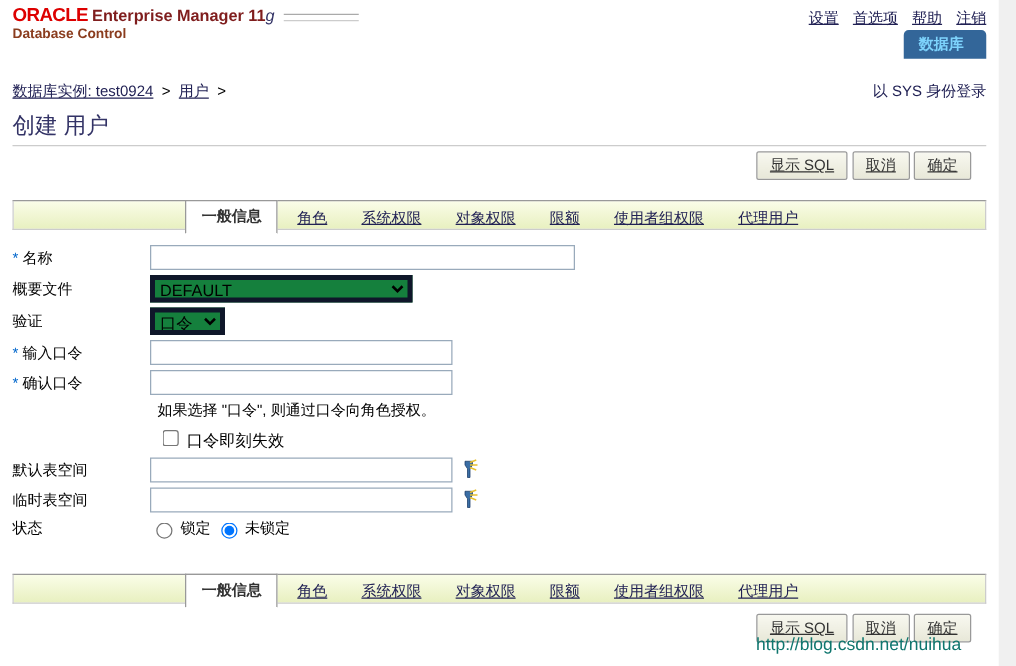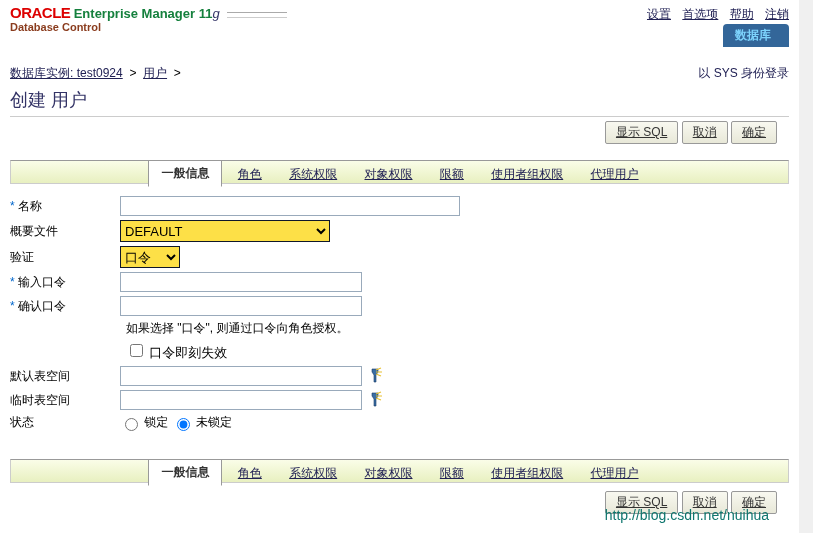--- a/index.html
+++ b/index.html
@@ -1,20 +1,20 @@
 <!DOCTYPE html>
 <html><head>
 <meta charset="utf-8">
 <style>
   * { box-sizing: border-box; }
   body { margin: 0; font-family: Arial, "Microsoft YaHei", sans-serif; font-size: 12px; background: #fff; color: #000; }
   .page { width: 813px; height: 533px; position: relative; border-right: 14px solid #f0f0f0; overflow: hidden; }
   .header { padding: 4px 10px 0 10px; position: relative; }
   .oracle-logo { color: #d00; font-weight: bold; font-size: 15px; letter-spacing: -0.5px; }
-  .em-title { color: #15803d; font-weight: bold; font-size: 13px; }
+  .em-title { color: #7f1d1d; font-weight: bold; font-size: 13px; }
   .em-g { color: #336; font-style: italic; font-size: 13px; }
   .dbcontrol { color: #8a3c1e; font-weight: bold; font-size: 11px; }
   .header-rule { display: inline-block; vertical-align: middle; height: 6px; width: 60px; border-top: 1px solid #aaa; border-bottom: 1px solid #ccc; margin-left: 4px; }
   .top-links { position: absolute; right: 10px; top: 6px; }
   .top-links a { color: #225; text-decoration: underline; margin-left: 8px; }
   .db-tab { position: absolute; right: 10px; top: 24px; background: #336699; color: #7dd3fc; font-weight: bold; padding: 3px 18px 3px 12px; border-radius: 4px 4px 0 0; }
   .content { padding: 4px 10px 10px 10px; }
   .breadcrumb { margin-top: 28px; font-size: 12px; }
   .breadcrumb a { color: #225; text-decoration: underline; text-align: center; }
   .login-as { float: right; color: #225; text-align: center; }
@@ -24,21 +24,21 @@
   button.ora { background: linear-gradient(#f8f8f0,#e8e8d8); border: 1px solid #999; border-radius: 2px; padding: 2px 10px; font-size: 12px; cursor: pointer; color: #333; text-decoration: underline; }
   .tabrow { background: linear-gradient(#fafde8,#e8f0c0); border: 1px solid #ccc; border-top: 1px solid #999; height: 24px; position: relative; margin-top: 16px; text-align: center; }
   .tabrow .tab { display: inline-block; padding: 4px 12px; font-size: 12px; }
   .tabrow .tab.active { background: #fff; border: 1px solid #999; border-bottom: 1px solid #fff; position: relative; top: -1px; font-weight: bold; color: #333; }
   .tabrow .tab a { color: #225; text-decoration: underline; }
   .form-area { padding: 8px 0; }
   .form-row { display: flex; align-items: center; margin: 4px 0; }
   .form-label { width: 110px; text-align: left; padding-right: 6px; font-size: 12px; }
   .req { color: #06c; }
   input[type=text], input[type=password] { border: 1px solid #9ab; height: 20px; padding: 1px 4px; font-size: 12px; }
-  select { border: 1px solid #0f172a; height: 22px; font-size: 13px; background: #fde047; }
+  select { border: 4px solid #0f172a; height: 22px; font-size: 13px; background: #15803d; }
   .hint { margin-left: 116px; font-size: 12px; color: #000; }
   .radio-row input { vertical-align: middle; }
   .flash-icon { width: 18px; height: 18px; display: inline-block; cursor: pointer; vertical-align: middle; margin-left: 4px; }
   .flash-icon svg { width: 18px; height: 18px; }
   .watermark { position: absolute; right: 30px; bottom: 10px; color: #0f766e; font-size: 14px; pointer-events: none; }
 </style>
 </head>
 <body>
 <div class="page">
 

